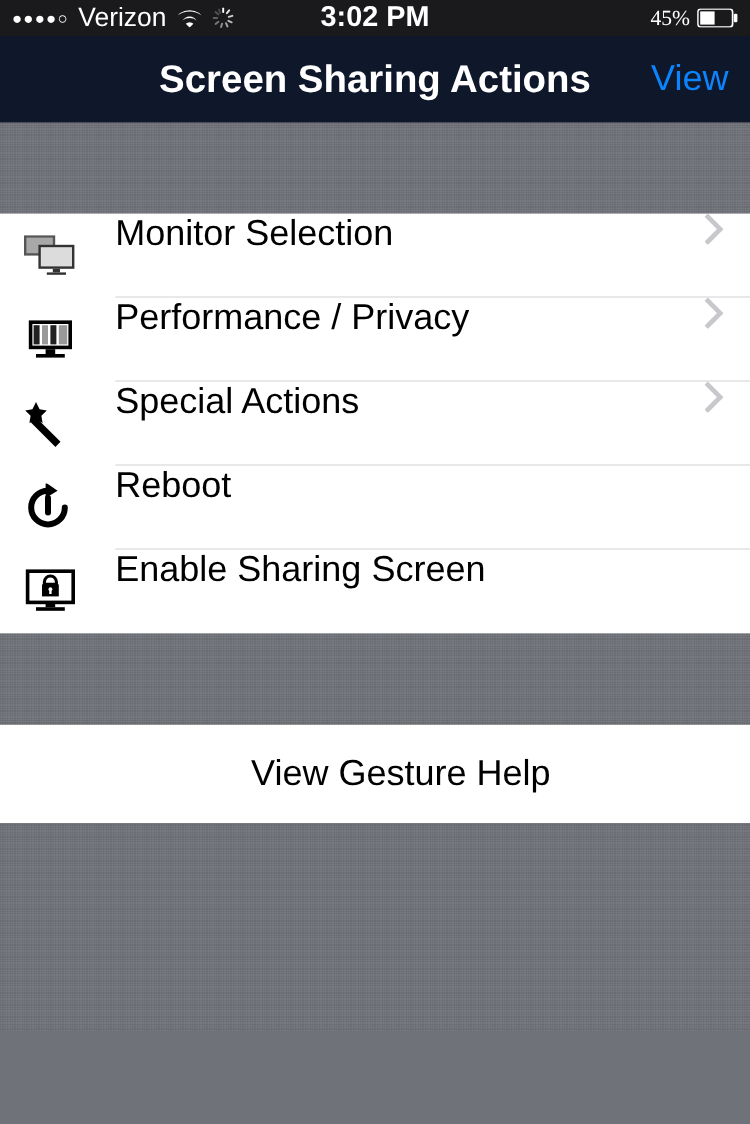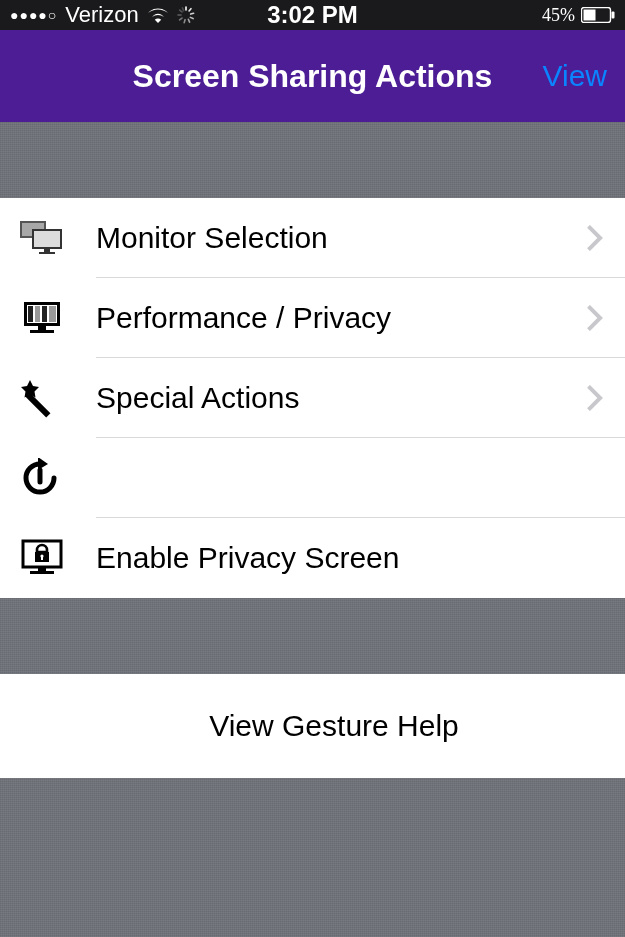--- a/index.html
+++ b/index.html
@@ -19,22 +19,22 @@
     .statusbar .left { display: flex; align-items: center; gap: 8px; }
     .statusbar .dots { letter-spacing: 1px; font-size: 14px; }
     .statusbar .carrier { font-size: 22px; }
     .statusbar .wifi-icon svg { display: block; }
     .statusbar .spinner-icon svg { display: block; }
     .statusbar .time { position: absolute; left: 50%; transform: translateX(-50%); font-weight: 600; font-size: 24px; }
     .statusbar .right { margin-left: auto; display: flex; align-items: center; gap: 6px; font-family: Liberation Serif, serif; }
     .statusbar .battery-icon svg { display: block; }
 
     .navbar {
-      height: 92px;
-      background: #4c1d95;
+      height: 72px;
+      background: #0f172a;
       display: flex;
       align-items: center;
       justify-content: center;
       position: relative;
     }
     .navbar-title {
       color: #fff;
       font-size: 32px;
       font-weight: 600;
     }
@@ -53,22 +53,21 @@
         repeating-linear-gradient(0deg, rgba(255,255,255,0.06) 0 1px, transparent 1px 2px),
         repeating-linear-gradient(90deg, rgba(0,0,0,0.06) 0 1px, transparent 1px 2px);
     }
     .linen.tall { height: 173px; }
 
     .list {
       background: #fff;
     }
     .row {
       display: flex;
-      align-items: center;
-      height: 80px;
+      height: 70px;
       padding-left: 20px;
       position: relative;
     }
     .row .sep {
       position: absolute;
       left: 96px; right: 0; bottom: 0;
       height: 1px;
       background: #d9d9d9;
     }
     .row:last-child .sep { display: none; }
@@ -85,21 +84,21 @@
       margin-left: 18px;
       flex: 1;
     }
     .row .chev {
       margin-right: 22px;
       color: #c7c7cc;
     }
 
     .button-row {
       background: #fff;
-      height: 104px;
+      height: 82px;
       display: flex;
       align-items: center;
       justify-content: center;
       padding-left: 43px;
     }
     .button-row .label {
       font-size: 30px;
       color: #000;
     }
 
@@ -215,36 +214,37 @@
   </div>
 
   <div class="row">
     <div class="icon-slot">
       <svg width="40" height="40" viewBox="0 0 40 40">
         <path d="M20 6 A14 14 0 1 0 34 20" fill="none" stroke="#000" stroke-width="5" stroke-linecap="round"></path>
         <polygon points="18,-1 28,6 18,12" fill="#000"></polygon>
         <line x1="20" y1="12" x2="20" y2="24" stroke="#000" stroke-width="5" stroke-linecap="round"></line>
       </svg>
     </div>
+    <div class="label">Reboot</div>
     <div class="sep"></div>
   </div>
 
   <div class="row">
     <div class="icon-slot">
       <svg width="44" height="38" viewBox="0 0 44 38">
         <rect x="3" y="2" width="38" height="26" fill="none" stroke="#000" stroke-width="3"></rect>
         <rect x="18" y="28" width="8" height="4" fill="#000"></rect>
         <rect x="10" y="32" width="24" height="3" fill="#000"></rect>
         <path d="M17 11a5 5 0 0110 0v2h-10z" fill="none" stroke="#000" stroke-width="2.6"></path>
         <rect x="15" y="13" width="14" height="10" fill="#000"></rect>
         <circle cx="22" cy="17" r="1.6" fill="#fff"></circle>
         <rect x="21" y="18" width="2" height="3" fill="#fff"></rect>
       </svg>
     </div>
-    <div class="label">Enable Privacy Screen</div>
+    <div class="label">Enable Sharing Screen</div>
 
   </div>
 
 </div>
 
 <div class="linen"></div>
 
 <div class="button-row">
   <div class="label">View Gesture Help</div>
 </div>

